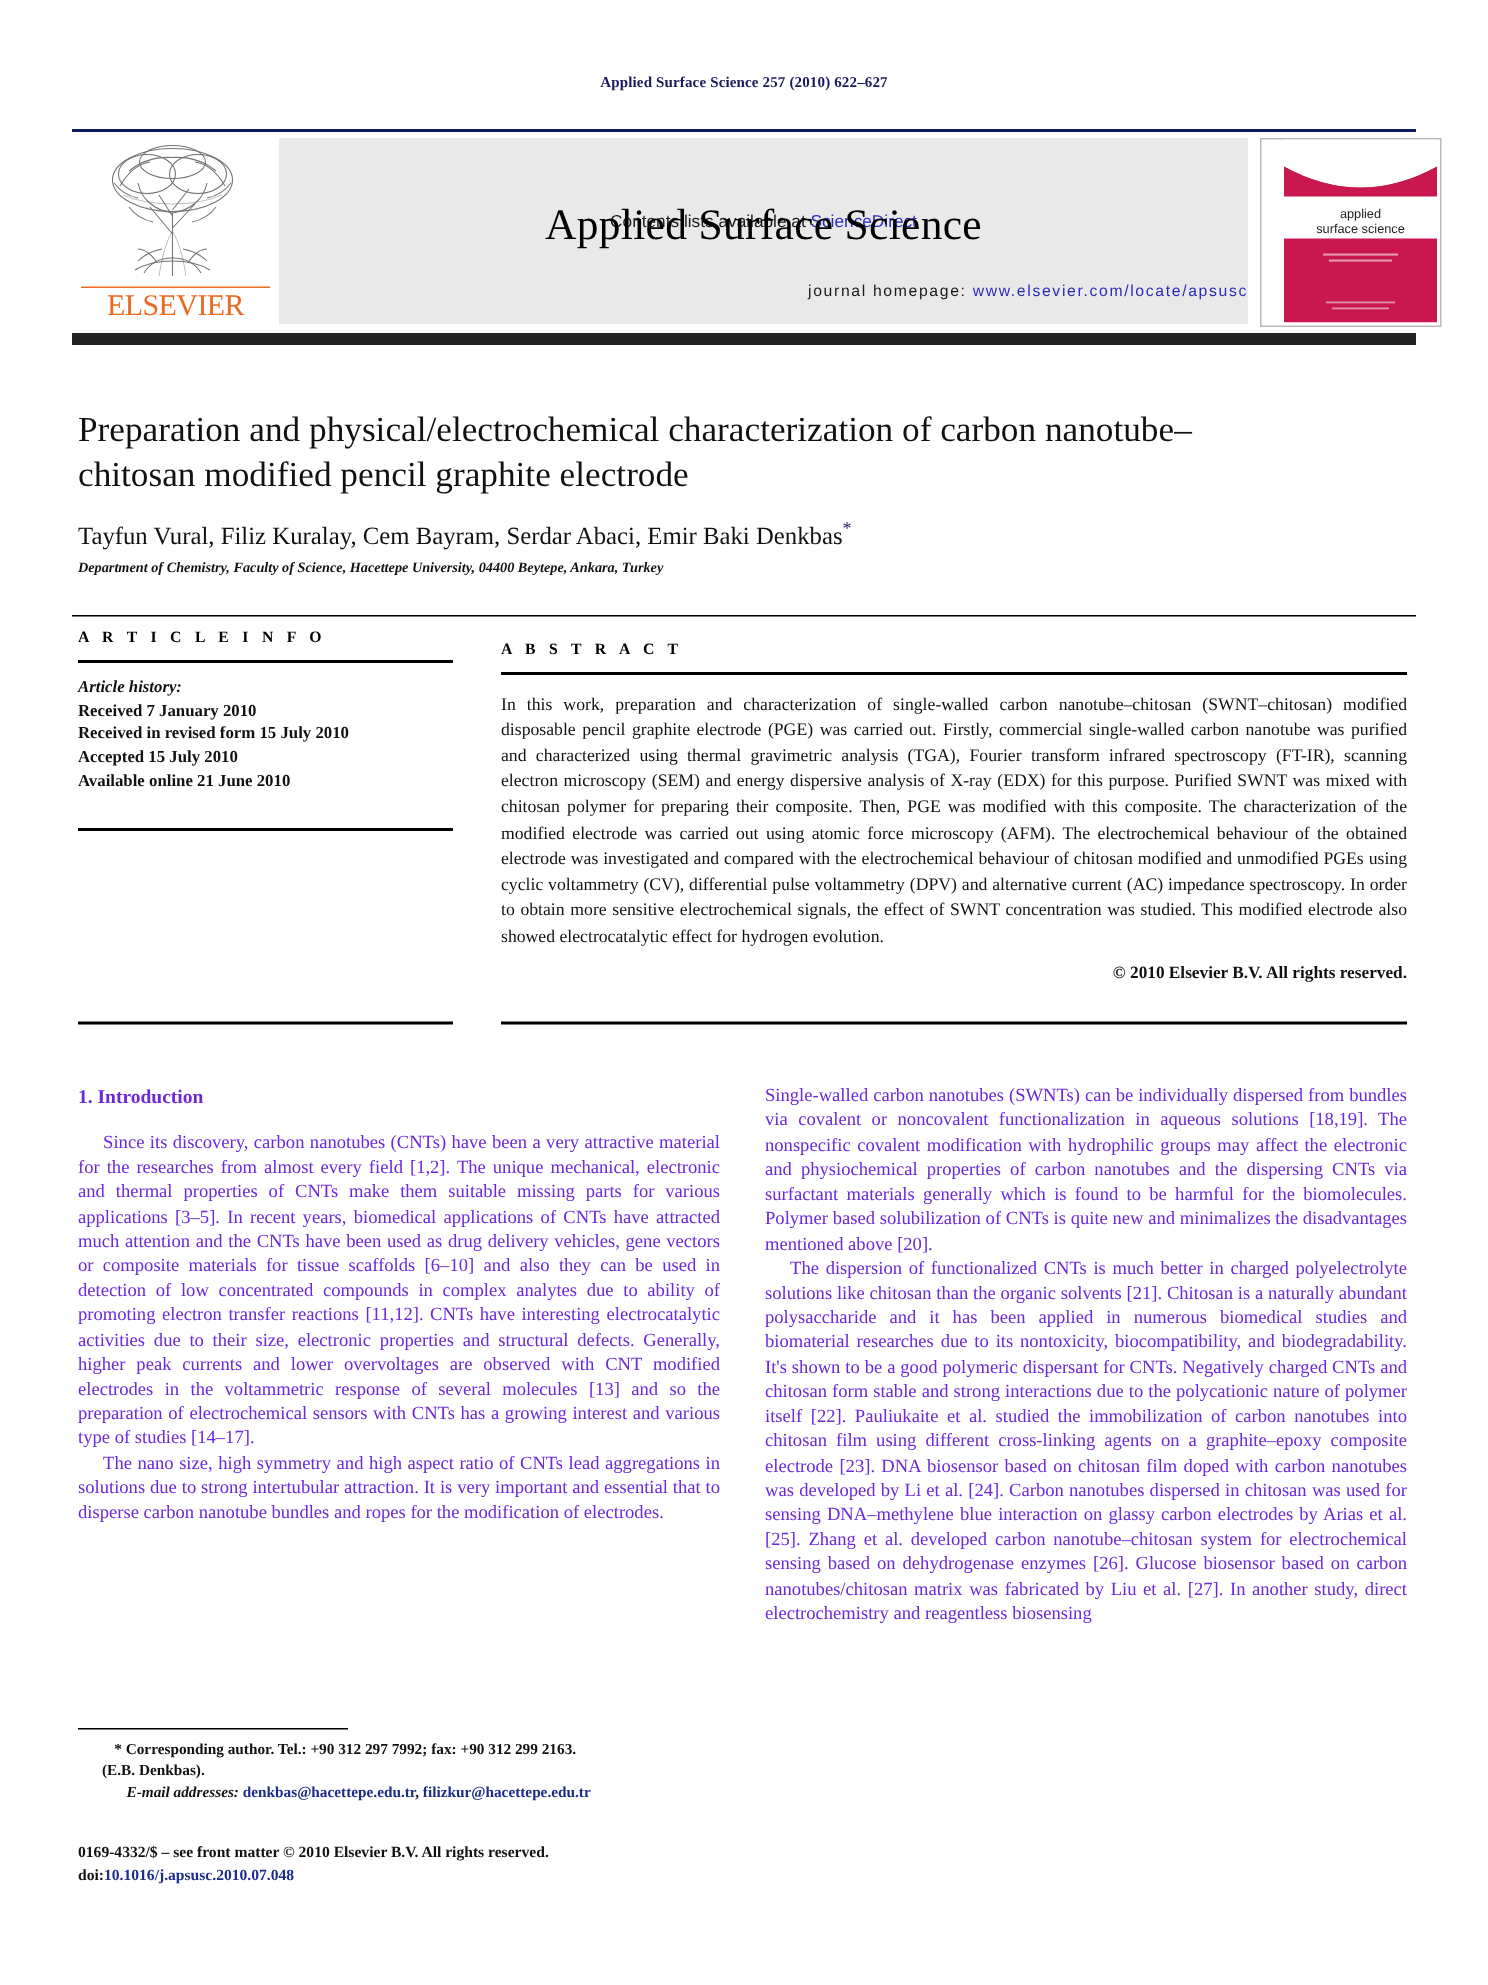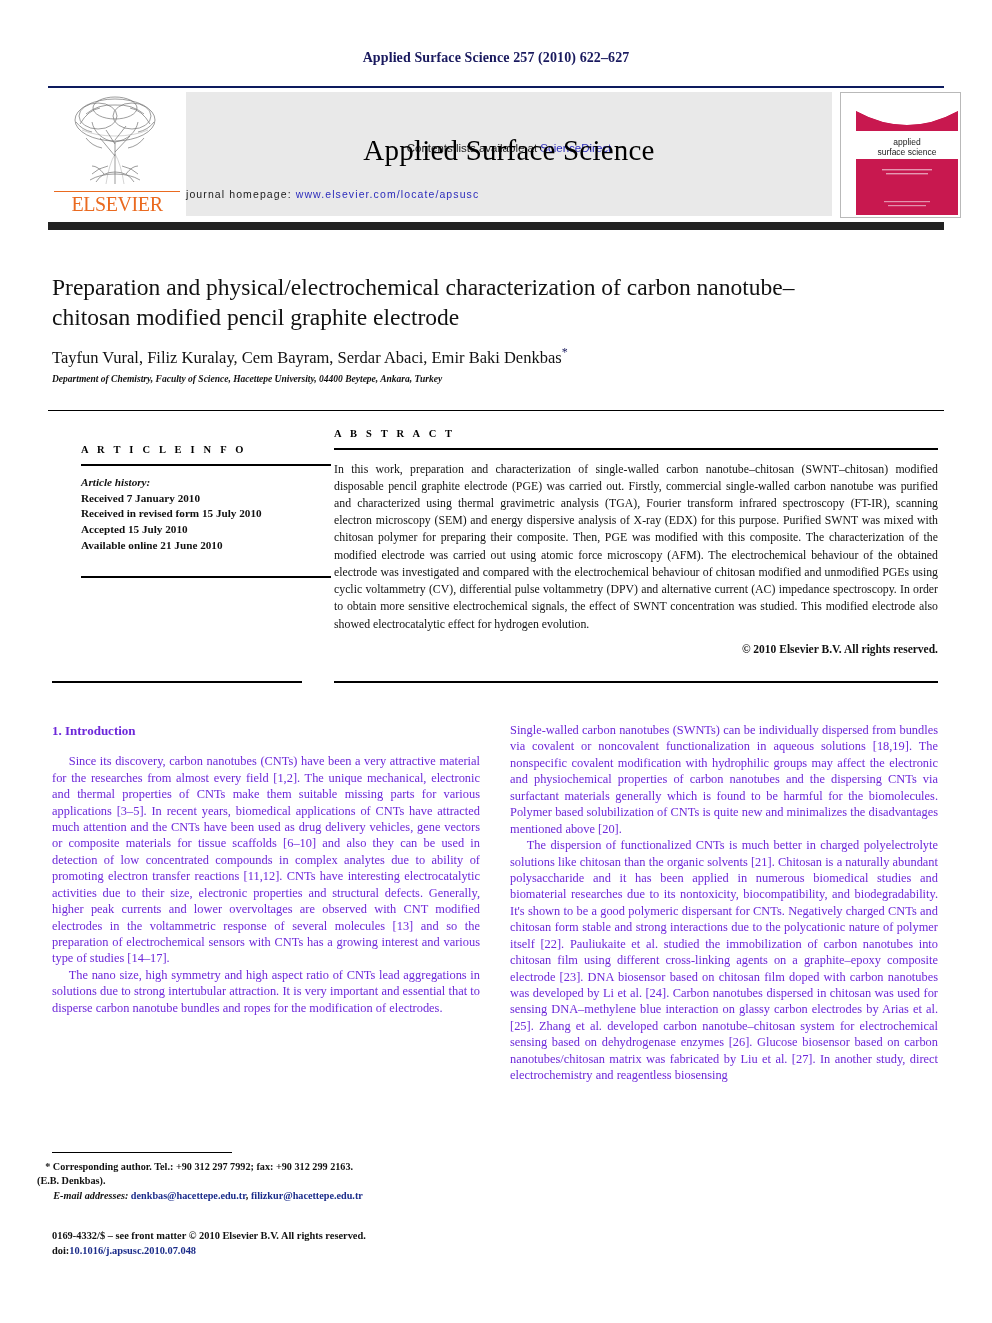--- a/index.html
+++ b/index.html
@@ -23,21 +23,21 @@
   }
 
   
   .running-head {
     position: absolute;
     left: 0; top: 50px;
     width: 992px;
     text-align: center;
     font-family: "Liberation Serif", serif;
     font-weight: bold;
-    font-size: 14px;
+    font-size: 10px;
     color: #19195e;
     letter-spacing: .1px;
   }
 
   
   .rule-navy-top {
     position: absolute;
     left: 48px; top: 86px;
     width: 896px; height: 2px;
     background: #0d1b5e;
@@ -98,21 +98,21 @@
     text-align: center;
     font-family: "Liberation Serif", serif;
     font-size: 29px;
     color: #000;
     letter-spacing: .2px;
   }
   .homepage-line {
     position: absolute;
     left: 0; top: 96px;
     width: 646px;
-    text-align: left;
+    text-align: right;
     font-family: "Liberation Sans", sans-serif;
     font-size: 10.5px;
     letter-spacing: 1.1px;
     color: #1a1a1a;
   }
   .homepage-line .url { color: #2b2bbb; }
 
   .cover-thumb {
     position: absolute;
     left: 792px; top: 0;
@@ -164,23 +164,22 @@
   
   .rule-sec-top {
     position: absolute;
     left: 48px; top: 410px;
     width: 896px; height: 1px;
     background: #000;
   }
 
   .info-col {
     position: absolute;
-    left: 52px; top: 444px;
+    left: 52px; top: 420px;
     width: 250px;
-    margin-left: 29px;
   }
   .abs-col {
     position: absolute;
     left: 334px; top: 428px;
     width: 604px;
   }
   .sec-head {
     font-family: "Liberation Serif", serif;
     font-weight: bold;
     font-size: 10.5px;
@@ -255,21 +254,21 @@
 
   
   .foot-rule {
     position: absolute;
     left: 52px; top: 1152px;
     width: 180px; height: 1px;
     background: #000;
   }
   .footnote {
     position: absolute;
-    left: 37px; top: 1160px;
+    left: 68px; top: 1160px;
     width: 430px;
     font-family: "Liberation Serif", serif;
     font-size: 10.2px;
     line-height: 1.4;
     font-weight: bold;
     color: #111;
   }
   .footnote .em-lbl { font-style: italic; }
   .footnote a, .footnote .mail { color: #1b2c8a; text-decoration: none; }
 

